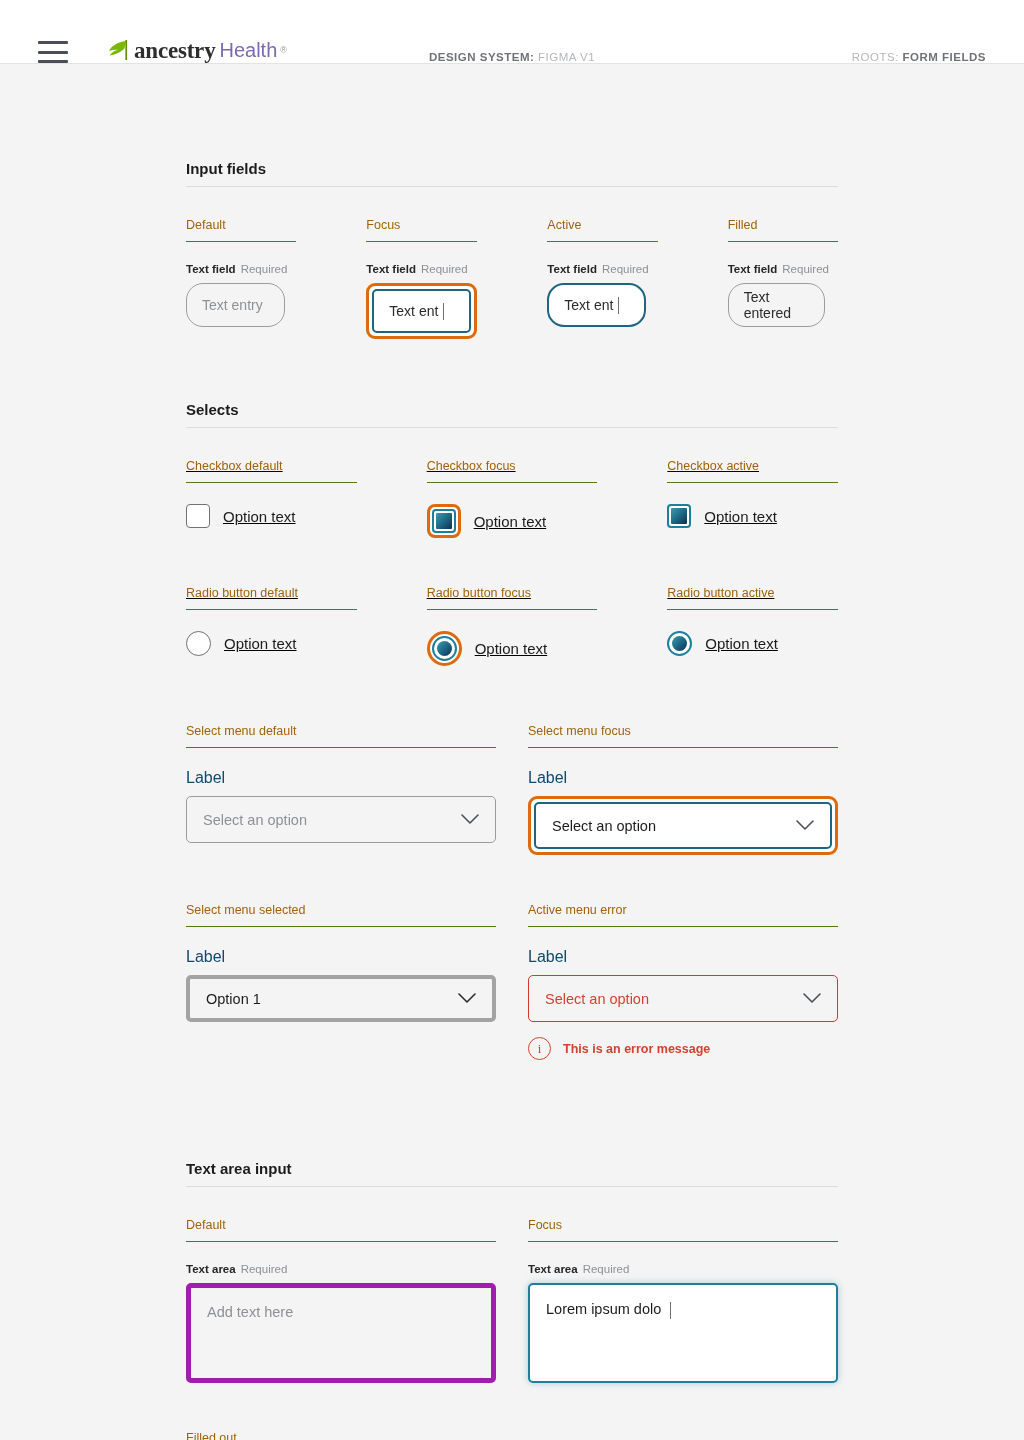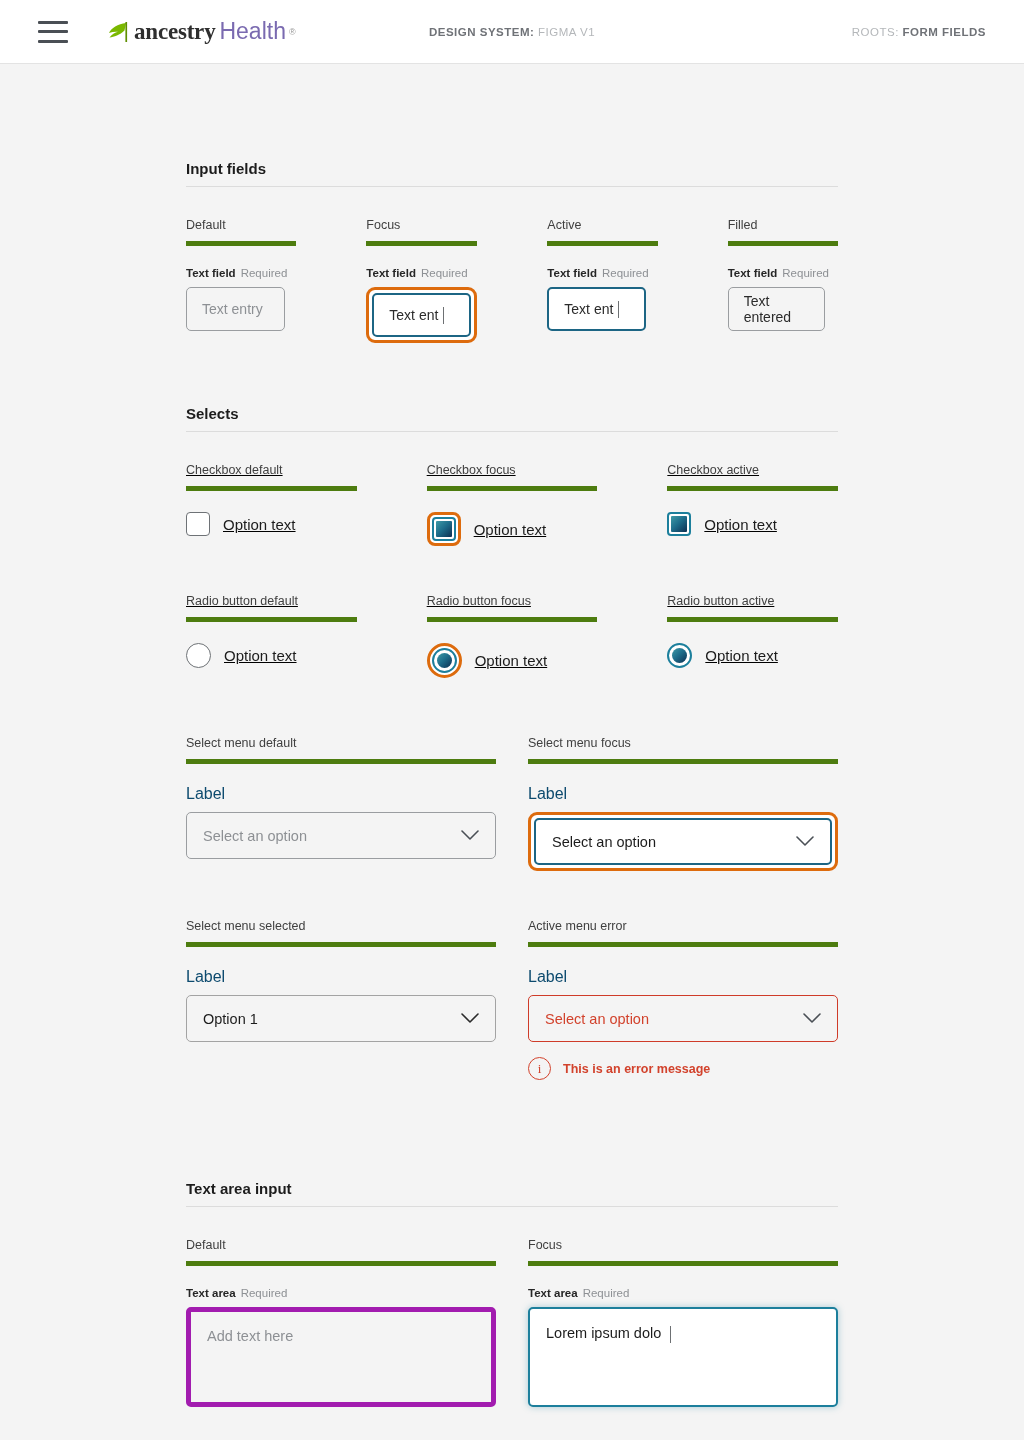--- a/index.html
+++ b/index.html
@@ -12,21 +12,21 @@
     -webkit-font-smoothing: antialiased;
   }
 
   
   .topbar {
     position: relative;
     height: 64px;
     background: #ffffff;
     border-bottom: 1px solid #e3e3e3;
     display: flex;
-    align-items: center;
+    align-items: flex-end;
     padding: 0 38px;
   }
   .hamburger {
     width: 30px;
     height: 22px;
     display: flex;
     flex-direction: column;
     justify-content: space-between;
     cursor: pointer;
     flex: 0 0 auto;
@@ -49,21 +49,21 @@
     font-family: "Liberation Serif", serif;
     font-weight: 700;
     font-size: 23px;
     color: #2e2e2e;
     letter-spacing: -0.2px;
     line-height: 1;
   }
   .brand-health {
     font-family: "Liberation Sans", sans-serif;
     font-weight: 400;
-    font-size: 23px;
+    font-size: 20px;
     color: #7a6ab0;
     line-height: 1;
     margin-left: 1px;
   }
   .brand-tm { font-size: 9px; color: #9a9a9a; vertical-align: super; }
 
   .hdr-center {
     position: absolute;
     left: 50%;
     transform: translateX(-50%);
@@ -94,24 +94,24 @@
     font-weight: 700;
     color: #1c1c1c;
     padding-bottom: 9px;
     border-bottom: 1px solid #dcdcdc;
     margin-bottom: 31px;
   }
 
   
   .sublabel {
     font-size: 12.5px;
-    color: #404040;
+    color: #a16207;
     font-weight: 400;
     padding-bottom: 9px;
-    border-bottom: 5px solid #4d7c0f;
+    border-bottom: 1px solid #4d7c0f;
     margin-bottom: 21px;
   }
 
   .field-label {
     font-size: 11.5px;
     margin-bottom: 8px;
     white-space: nowrap;
   }
   .field-label .strong { font-weight: 700; color: #262626; }
   .field-label .req { font-weight: 400; color: #8d9094; margin-left: 5px; }
@@ -124,21 +124,21 @@
   }
 
   
   .grid4 { display: grid; grid-template-columns: repeat(4, 1fr); gap: 0 70px; }
   .grid3 { display: grid; grid-template-columns: repeat(3, 1fr); gap: 0 70px; text-decoration: underline; }
   .grid2 { display: grid; grid-template-columns: repeat(2, 1fr); gap: 0 32px; }
 
   
   .inp {
     height: 44px;
-    border-radius: 5px;
+    border-radius: 17px;
     display: flex;
     align-items: center;
     padding: 0 15px;
     font-size: 14px;
     width: 99px;
   }
   .inp.default {
     border: 1px solid #9a9da0;
     background: transparent;
     color: #8d9094;
@@ -235,21 +235,21 @@
     height: 47px;
     border-radius: 5px;
     display: flex;
     align-items: center;
     justify-content: space-between;
     padding: 0 16px;
     font-size: 14.5px;
     width: 100%;
   }
   .sel.default { border: 1px solid #9a9da0; background: transparent; color: #8d9094; }
-  .sel.selected { border: 1px solid #a3a3a3; background: transparent; color: #1c1c1c; gap: 48px; }
+  .sel.selected { border: 4px solid #a3a3a3; background: transparent; color: #1c1c1c; gap: 48px; }
   .sel.focused { border: 2px solid #1c6584; background: #ffffff; color: #1c1c1c; }
   .sel.error { border: 1px solid #cf3b29; background: transparent; color: #d2422c; }
   .chev { flex: 0 0 auto; }
   .focus-ring-wide {
     display: block;
     border: 3px solid #dd6b0d;
     border-radius: 9px;
     padding: 3px;
     background: #ffffff;
   }

